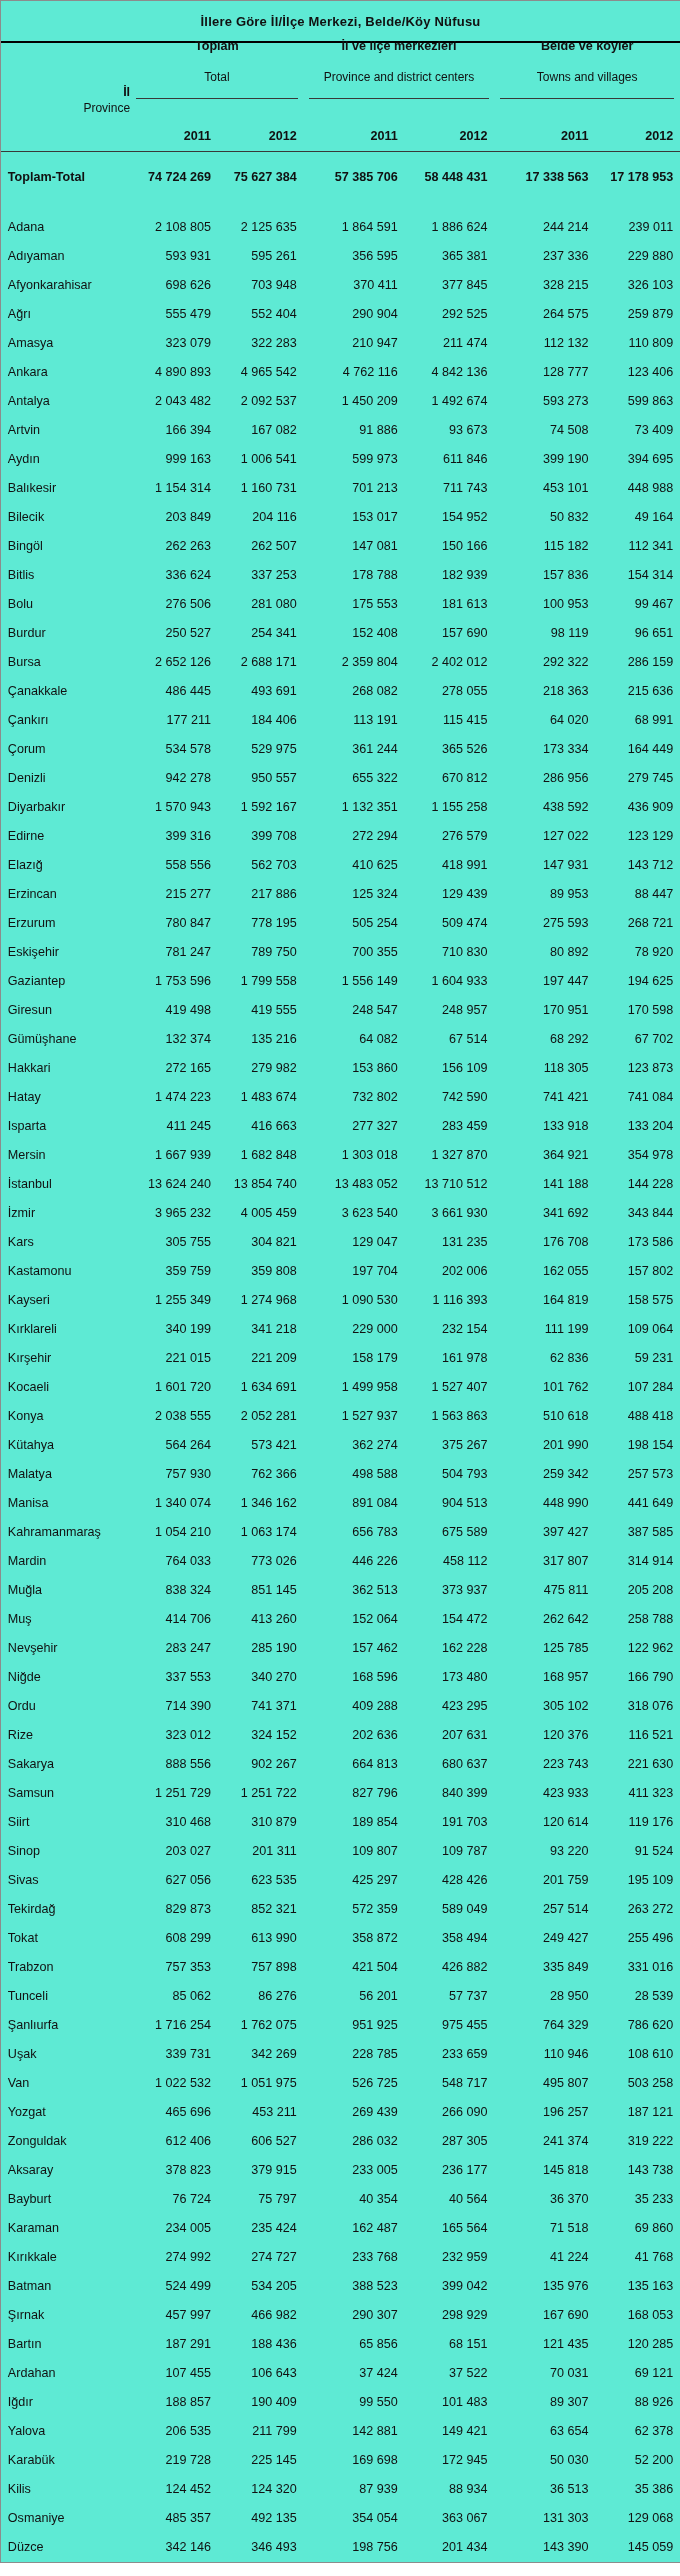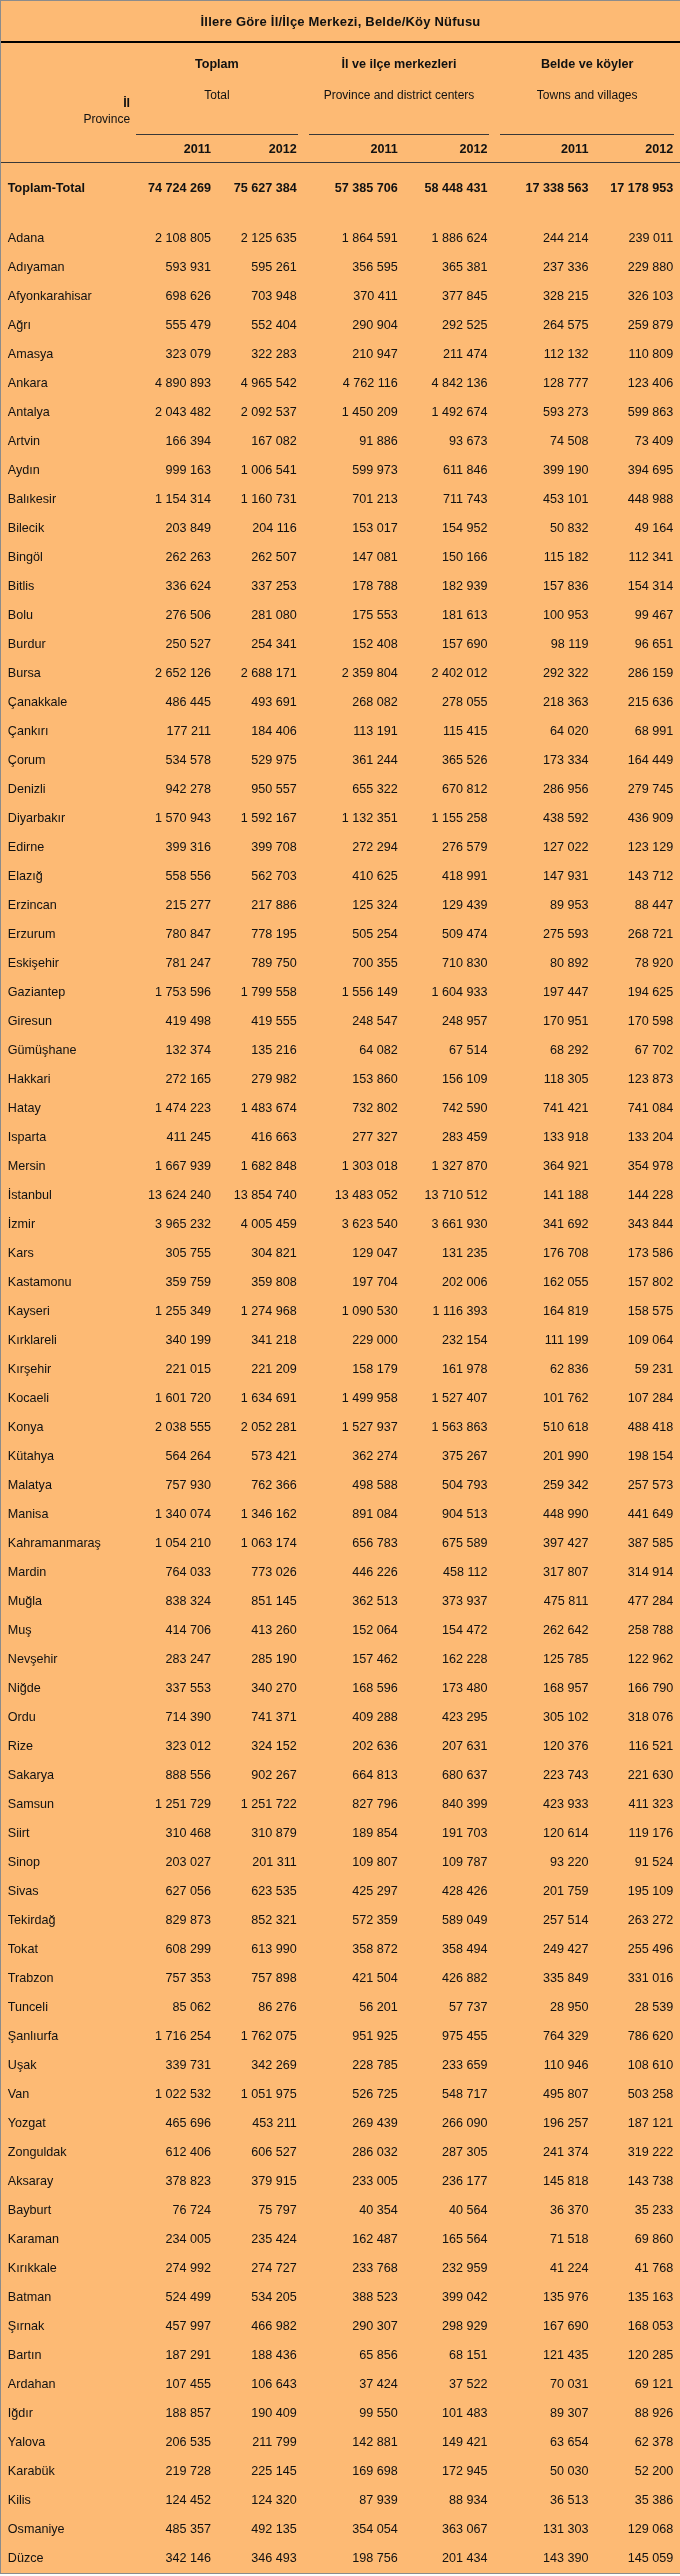--- a/index.html
+++ b/index.html
@@ -1,20 +1,20 @@
 <!DOCTYPE html>
 <html><head>
 <meta charset="utf-8">
 <style>
   html, body { margin: 0; padding: 0; background: #ffffff; }
   .table-wrap {
     box-sizing: border-box;
     width: 681px;
     border: 1px solid #8c8c8c;
-    background: #fdba74;
+    background: #5eead4;
     font-family: "Liberation Sans", sans-serif;
     color: #111;
   }
   .title-bar {
     height: 40px;
     display: flex;
     align-items: center;
     justify-content: center;
     font-size: 13px;
     font-weight: bold;
@@ -43,21 +43,21 @@
     vertical-align: bottom;
     padding: 0 0 35px 6.8px;
     border-bottom: 1.9px solid #383838;
   }
   thead .tr-label { font-size: 12.6px; font-weight: bold; line-height: 16.5px; }
   thead .en-label { font-size: 12px; font-weight: normal; line-height: 15.5px; margin-left: 38px; }
 
   thead th.group { height: 73px; vertical-align: top; }
   .grp-inner {
     box-sizing: border-box;
-    height: 92px;
+    height: 56px;
     margin: 0 5.8px;
     display: flex;
     flex-direction: column;
     align-items: center;
     justify-content: center;
     text-align: center;
     border-bottom: 1.9px solid #383838;
     padding-bottom: 1.9px;
   }
   .grp-inner .en-label { max-width: 153px; margin: 16px auto; }
@@ -615,21 +615,21 @@
     <td class="num">314 914</td>
   </tr>
 
   <tr class="data-row">
     <td class="pname">Muğla</td>
     <td class="num">838 324</td>
     <td class="num">851 145</td>
     <td class="num">362 513</td>
     <td class="num">373 937</td>
     <td class="num">475 811</td>
-    <td class="num">477 284</td>
+    <td class="num">205 208</td>
   </tr>
 
   <tr class="data-row">
     <td class="pname">Muş</td>
     <td class="num">414 706</td>
     <td class="num">413 260</td>
     <td class="num">152 064</td>
     <td class="num">154 472</td>
     <td class="num">262 642</td>
     <td class="num">258 788</td>

